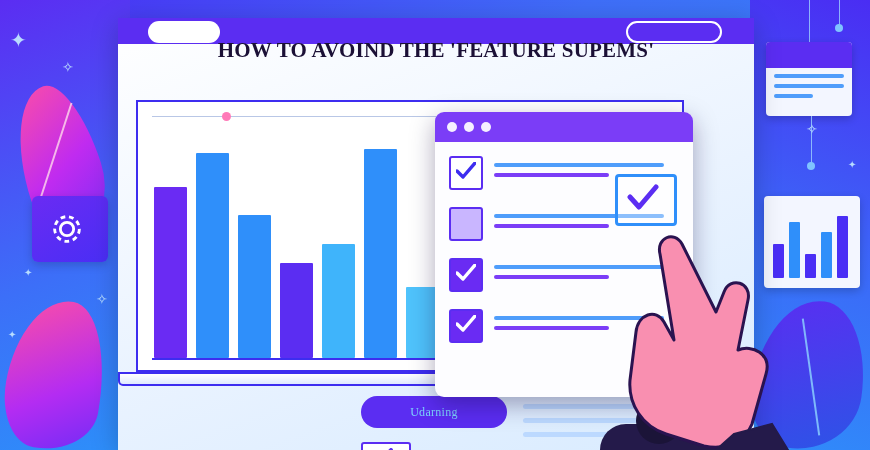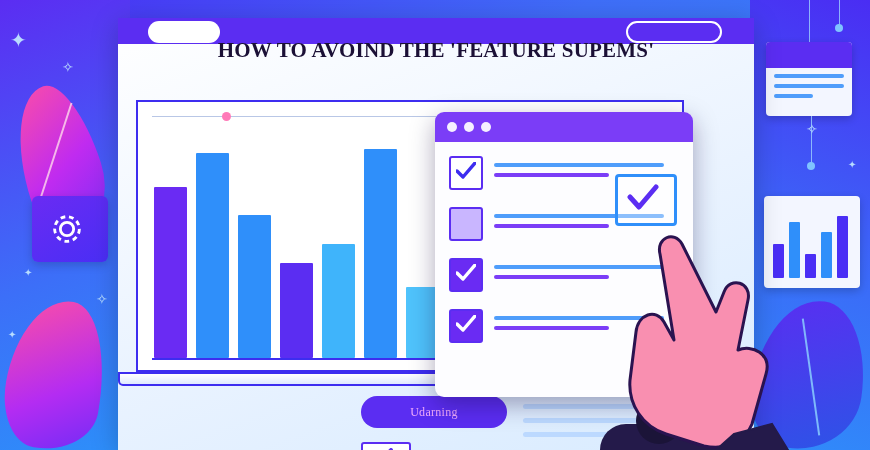--- a/index.html
+++ b/index.html
@@ -136,21 +136,21 @@
   
   .hand{position:absolute;left:612px;top:228px;width:180px;height:222px;}
 
   
   .person-head{position:absolute;left:636px;top:398px;width:46px;height:46px;border-radius:50%;background:#1b1438;}
   .person-body{position:absolute;left:600px;top:424px;width:130px;height:40px;border-radius:26px 26px 0 0;background:#241a4a;}
 
   
   .btn-pill{
     position:absolute;left:243px;top:378px;width:146px;height:32px;border-radius:16px;background:#5b2df2;
-    color:#f0abfc;font-size:12px;display:flex;align-items:center;justify-content:center;letter-spacing:.3px;
+    color:#7dd3fc;font-size:12px;display:flex;align-items:center;justify-content:center;letter-spacing:.3px;
     font-family:"Liberation Serif", serif;
     text-align:right;
   }
   .tline{position:absolute;height:5px;background:#bcd9ff;border-radius:3px;}
   .mini-card{
     position:absolute;left:243px;top:424px;width:46px;height:40px;border:2px solid #5b2df2;border-radius:3px;background:#fff;
   }
   .mini-tick{position:absolute;left:249px;top:430px;width:26px;height:22px;}
 </style>
 </head>

